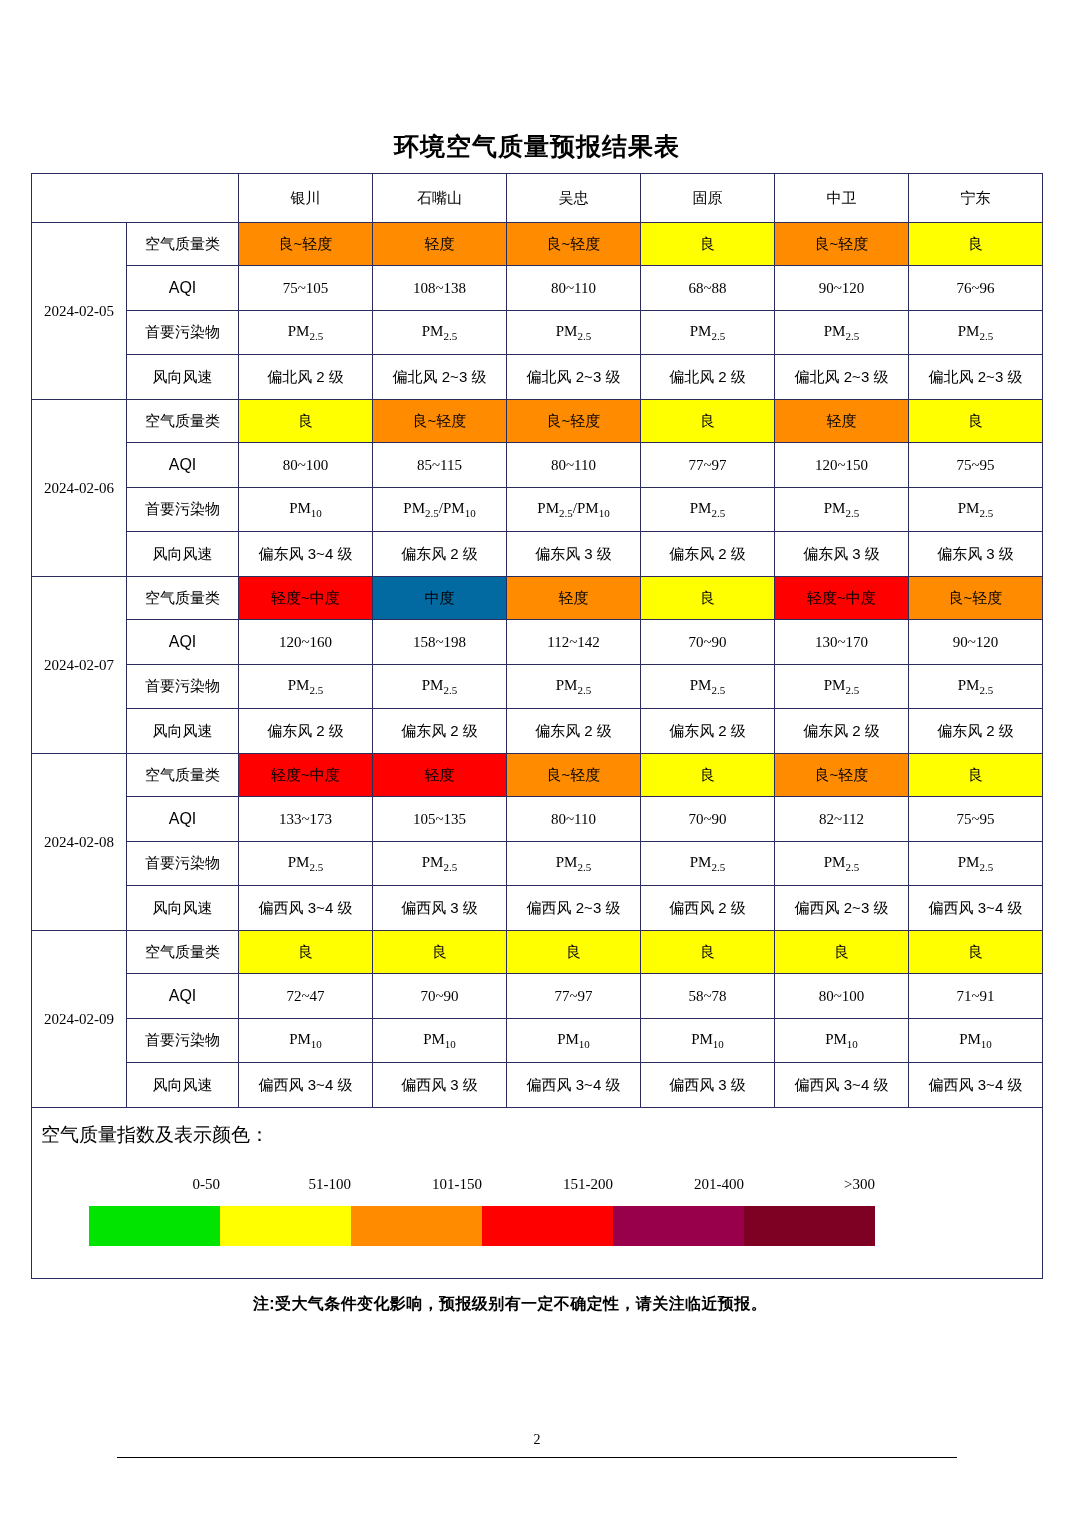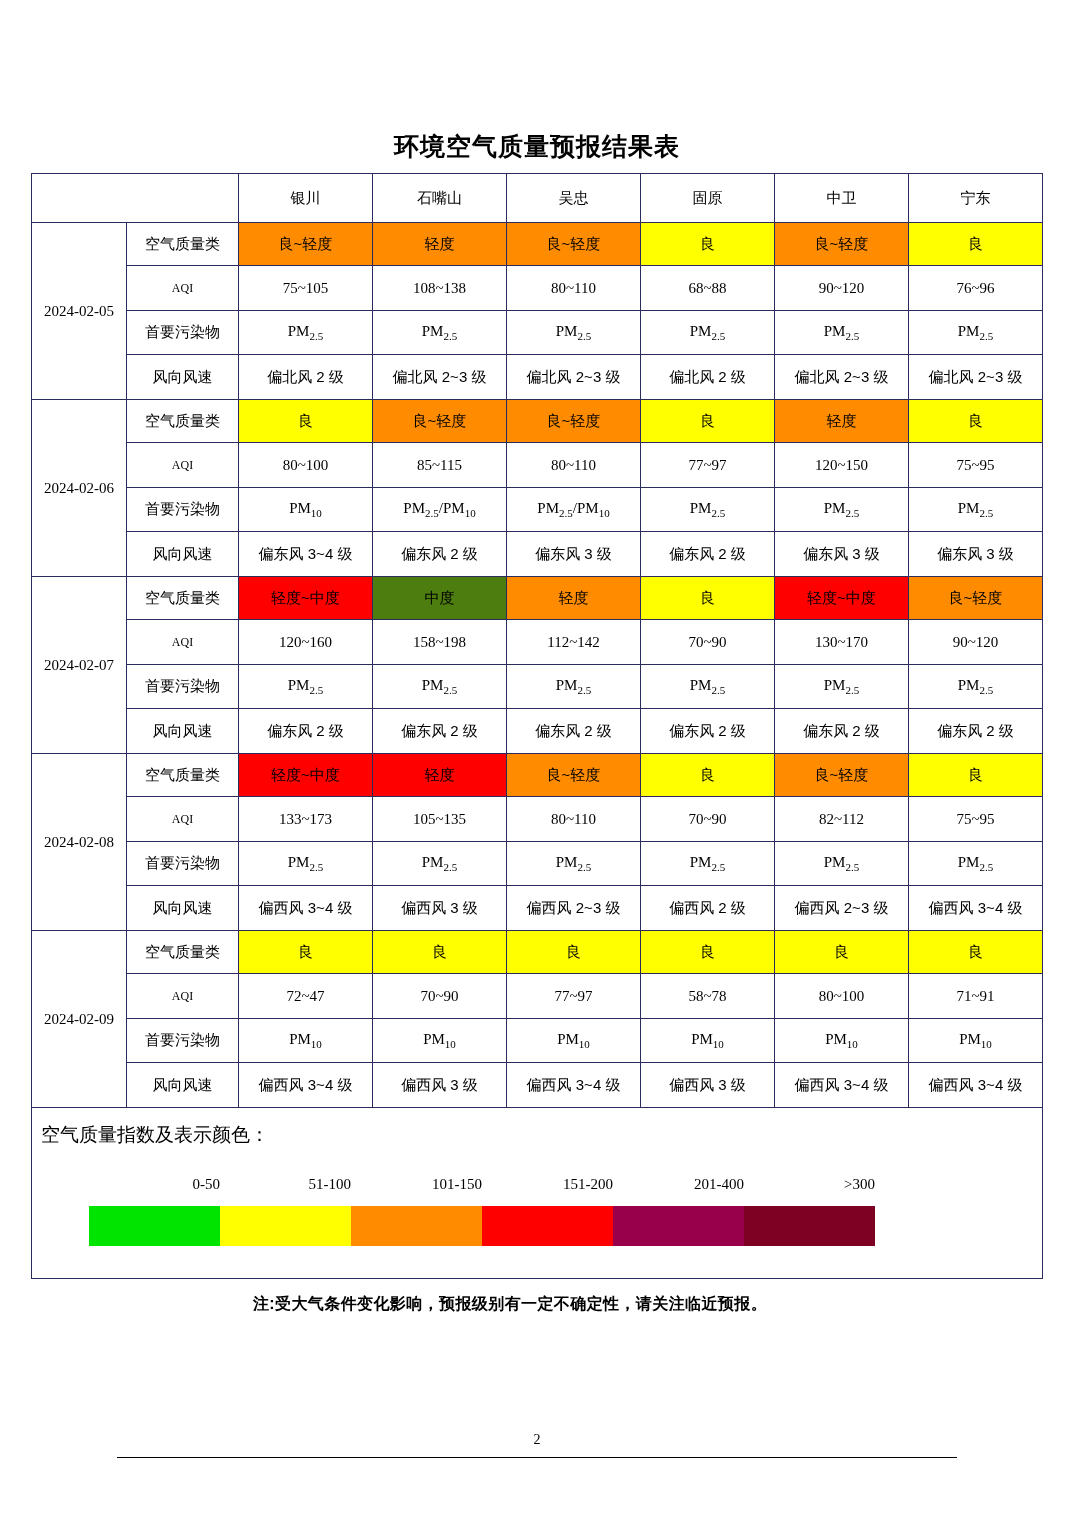--- a/index.html
+++ b/index.html
@@ -68,22 +68,22 @@
     font-size: 15px;
     font-family: "Liberation Serif", "DejaVu Serif", serif;
     letter-spacing: 0px;
   }
   
   .row-label {
     font-family: "Liberation Sans", "DejaVu Sans", sans-serif;
     font-size: 16px;
   }
   .row-label.serif {
-    font-family: Liberation Serif, serif;
-    font-size: 12px;
+    font-family: Liberation Sans, sans-serif;
+    font-size: 16px;
   }
   
   tr.r-cat td { height: 42px; }
   tr.r-aqi td { height: 44px; }
   tr.r-pol td { height: 43px; }
   tr.r-wind td { height: 44px; }
 
   
   .cat {
     font-family: "Liberation Sans", "DejaVu Sans", sans-serif;
@@ -267,21 +267,21 @@
           <td class="wind-val">偏东风 2 级</td>
           <td class="wind-val">偏东风 3 级</td>
           <td class="wind-val">偏东风 2 级</td>
           <td class="wind-val">偏东风 3 级</td>
           <td class="wind-val">偏东风 3 级</td>
         </tr>
         <tr class="r-cat">
           <td rowspan="4" class="date-cell">2024-02-07</td>
           <td class="row-label">空气质量类</td>
           <td class="cat" style="background:#FF0000">轻度~中度</td>
-          <td class="cat" style="background:#4d7c0f">中度</td>
+          <td class="cat" style="background:#0369a1">中度</td>
           <td class="cat" style="background:#FF8C00">轻度</td>
           <td class="cat" style="background:#FFFF00">良</td>
           <td class="cat" style="background:#FF0000">轻度~中度</td>
           <td class="cat" style="background:#FF8C00">良~轻度</td>
         </tr>
         <tr class="r-aqi">
           <td class="row-label serif">AQI</td>
           <td class="aqi-val">120~160</td>
           <td class="aqi-val">158~198</td>
           <td class="aqi-val">112~142</td>

